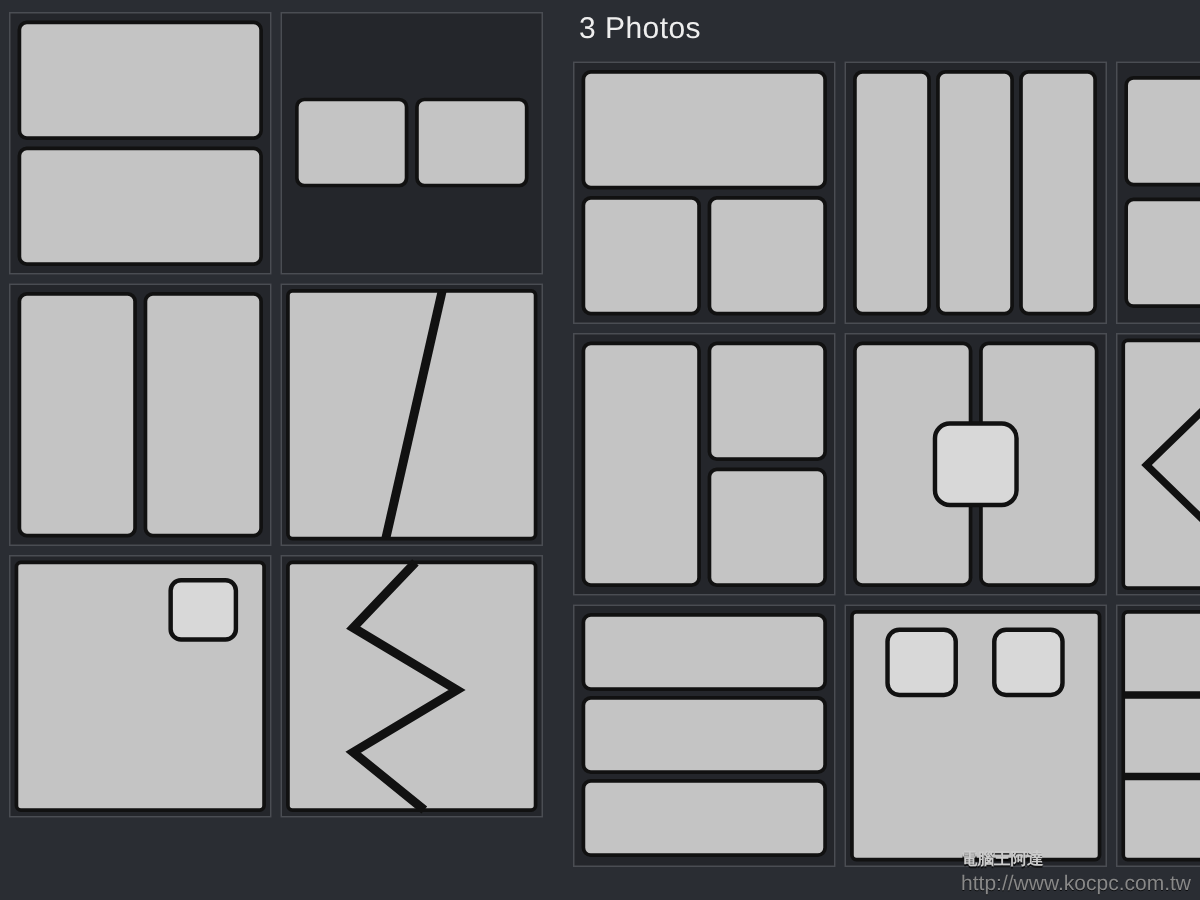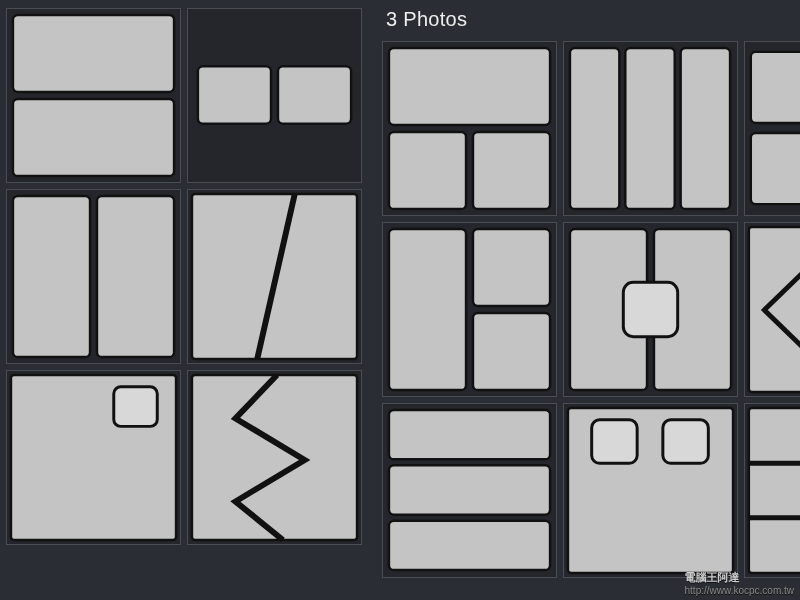--- a/index.html
+++ b/index.html
@@ -53,21 +53,21 @@
   .watermark {
     position: fixed;
     right: 6px;
     bottom: 4px;
     font-size: 11px;
     color: #777;
     text-shadow: 0 1px 0 rgba(0,0,0,0.7);
     pointer-events: none;
   }
   .watermark .w1 { color:#ccc; font-weight:600;text-align:center; }
-  .watermark .w2 { color:#888; font-size:10px; display:block; text-align:right; }
+  .watermark .w2 { color:#888; font-size:14px; display:block; text-align:right; }
   
   .grid-3 .tile:nth-child(3n) { width: 60px; justify-self: start; }
 </style>
 </head>
 <body>
 
 <div class="columns">
   <div class="col col-2">
     <div class="grid">
 

